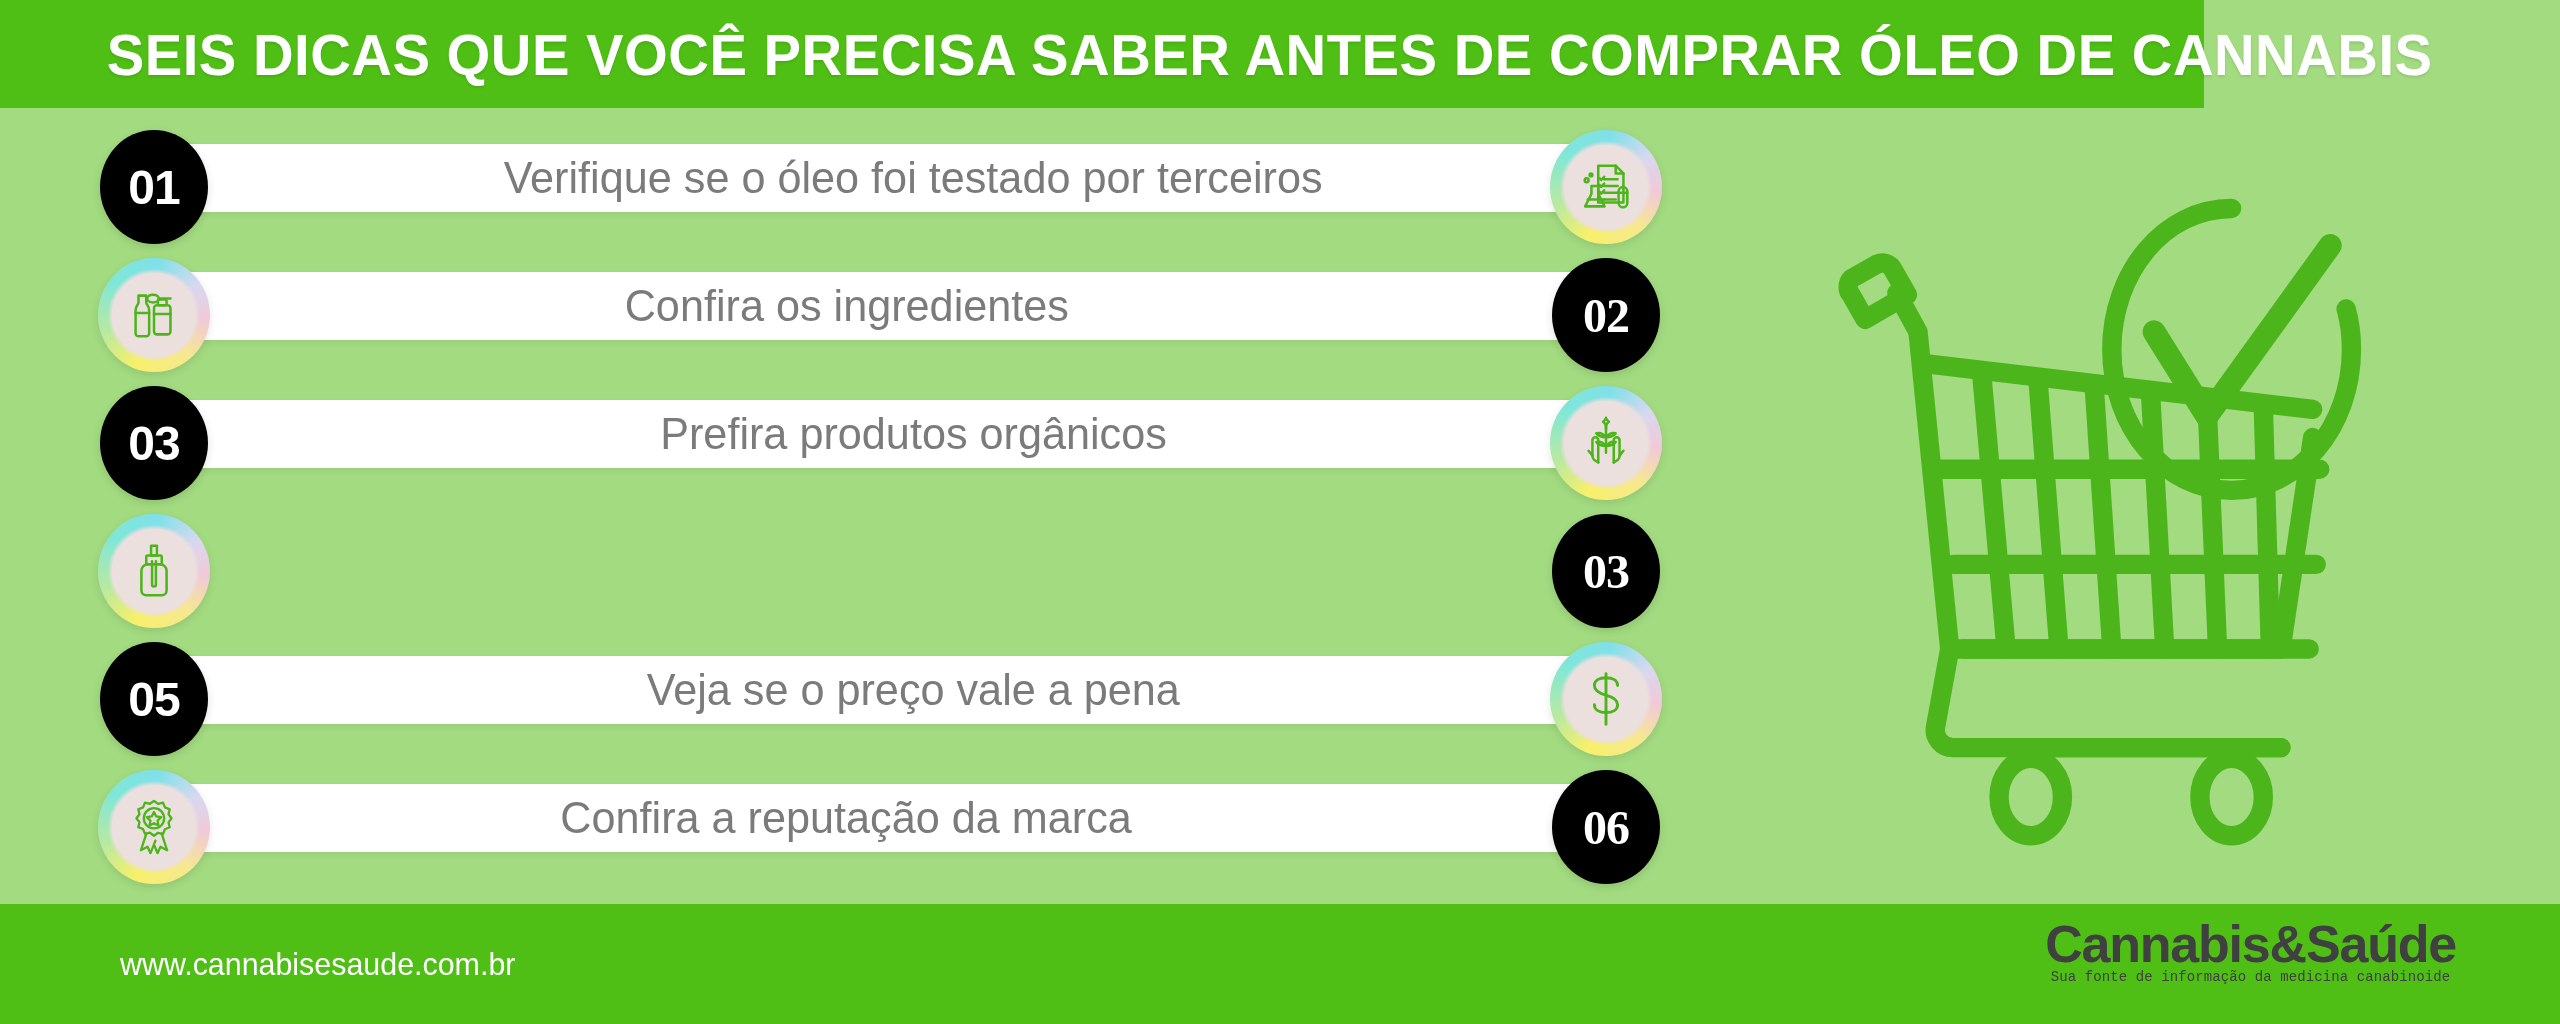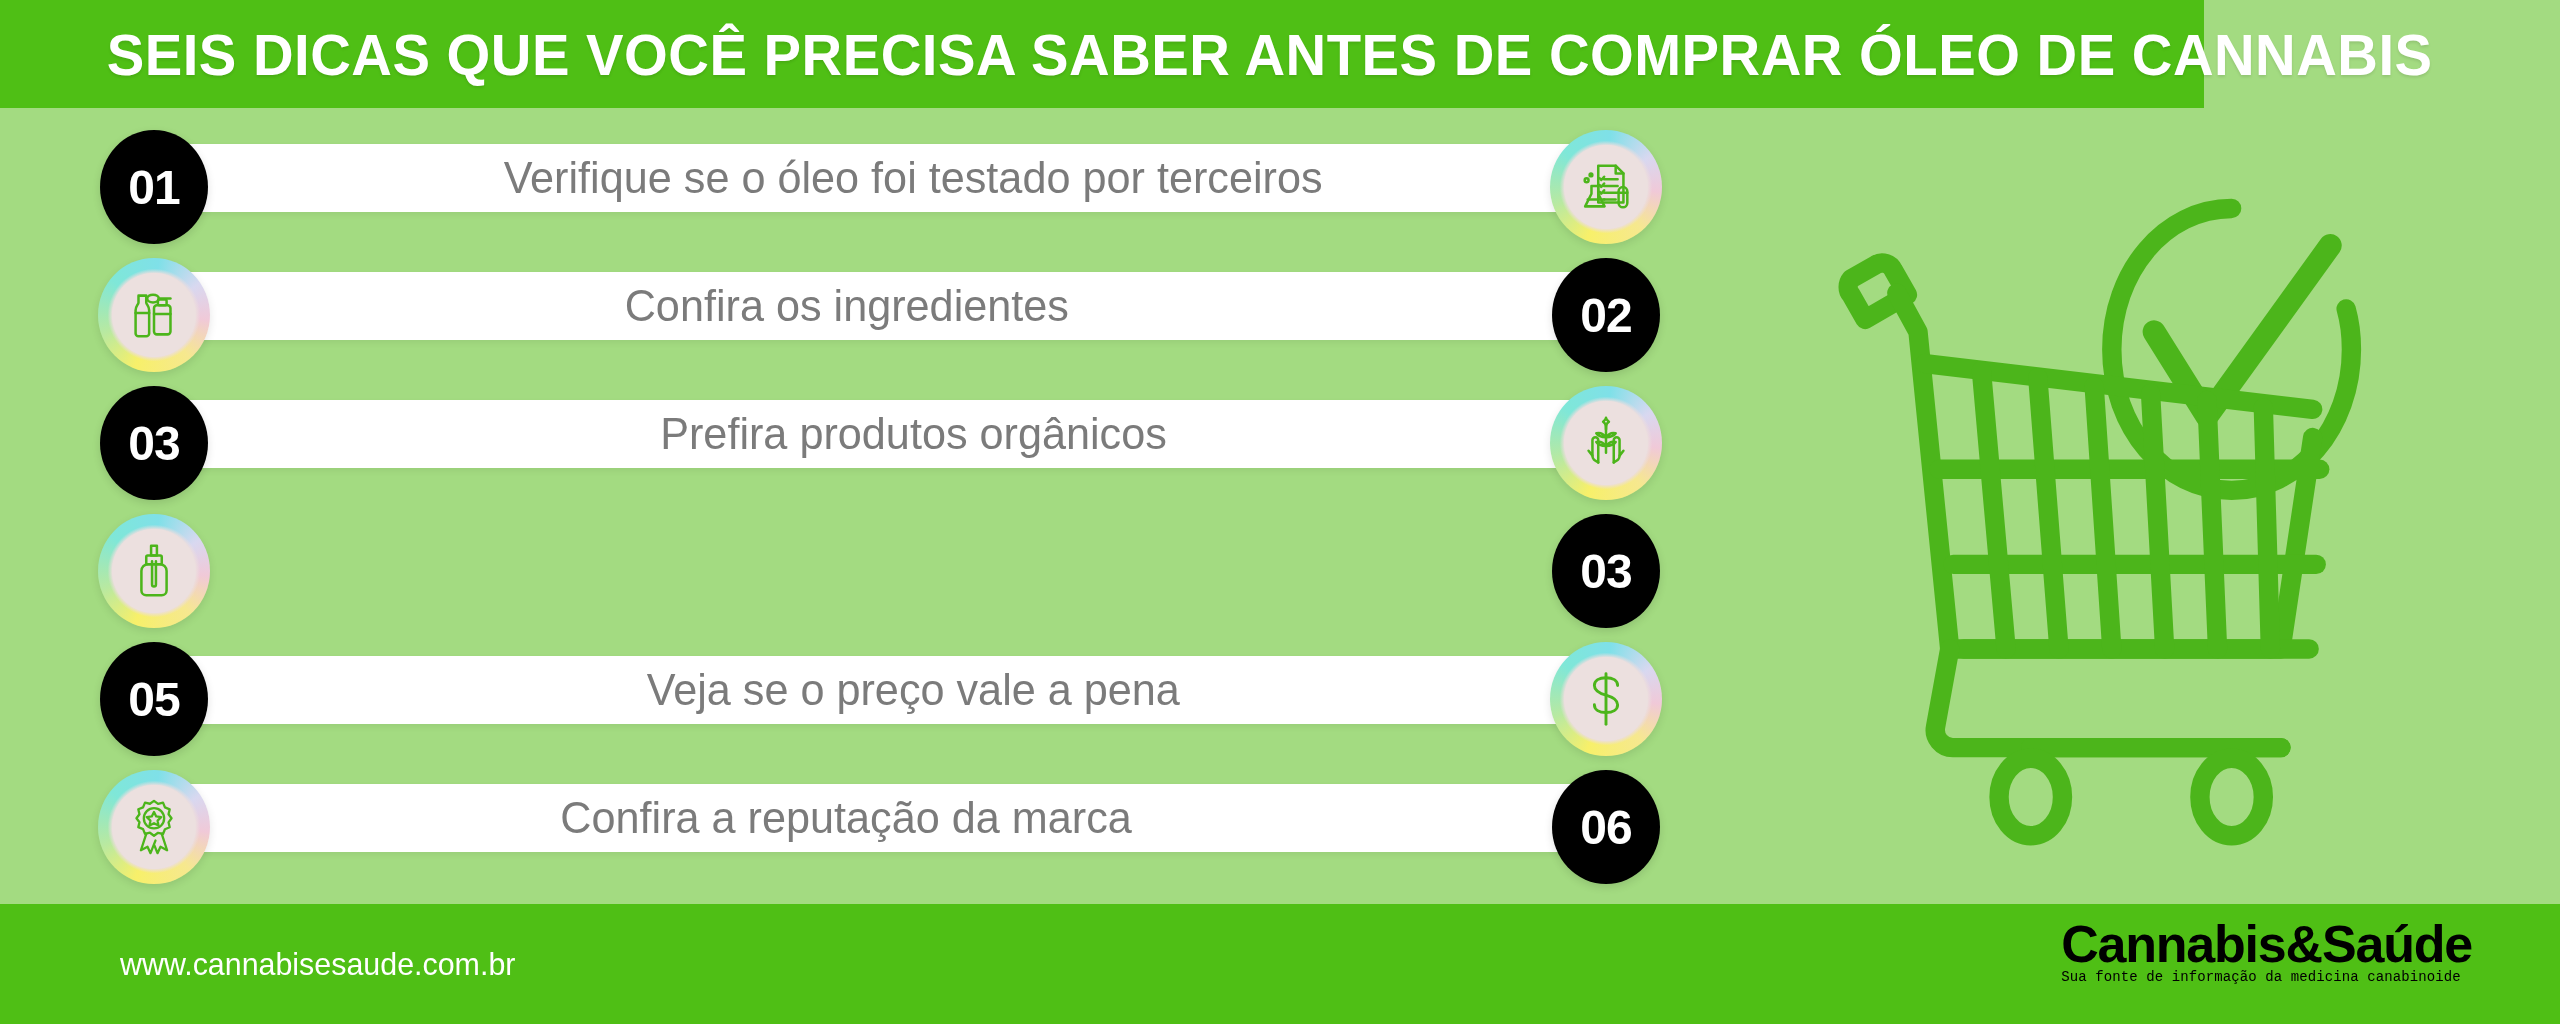--- a/index.html
+++ b/index.html
@@ -93,21 +93,21 @@
     align-items: center;
     justify-content: center;
     color: #ffffff;
     font-size: 48px;
     font-weight: 700;
     letter-spacing: -1px;
     box-shadow: 0 3px 8px rgba(0,0,0,0.12);
     z-index: 3;
   }
   .badge.left  { left: 0; }
-  .badge.right { right: 0; }
+  .badge.right { right: 0; font-family: Liberation Serif, serif; }
 
   
   .icon-disc {
     position: absolute;
     top: 0;
     width: 112px;
     height: 114px;
     border-radius: 50%;
     z-index: 3;
     display: flex;
@@ -160,24 +160,24 @@
     position: absolute;
     left: 120px;
     color: #ffffff;
     font-size: 32px;
     font-weight: 400;
     transform: scaleX(0.95);
     transform-origin: left center;
   }
   .logo {
     position: absolute;
-    right: 88px;
+    right: 104px;
     top: 14px;
-    text-align: left;
-    color: #000000;
+    text-align: center;
+    color: #404040;
   }
   .logo-name {
     font-size: 52px;
     font-weight: 700;
     letter-spacing: -1.2px;
     line-height: 1.02;
     white-space: nowrap;
   }
   .logo-tag {
     font-family: Liberation Mono, monospace;

